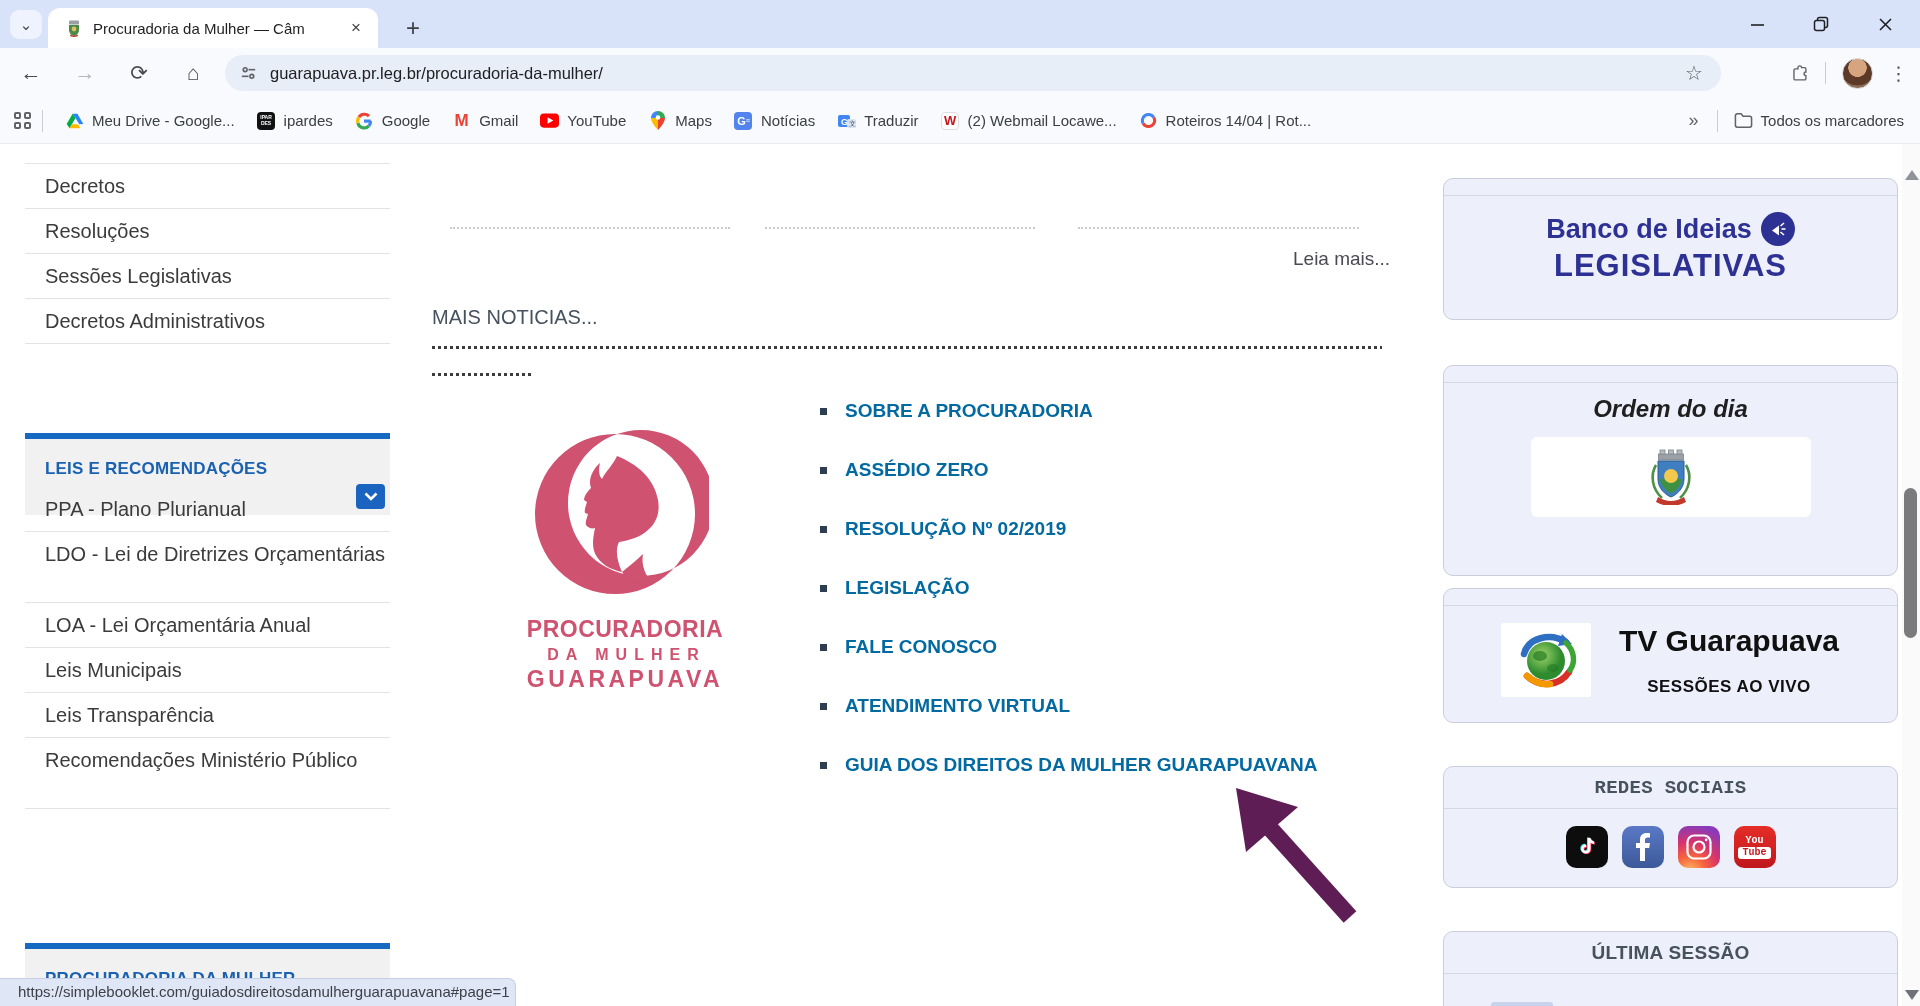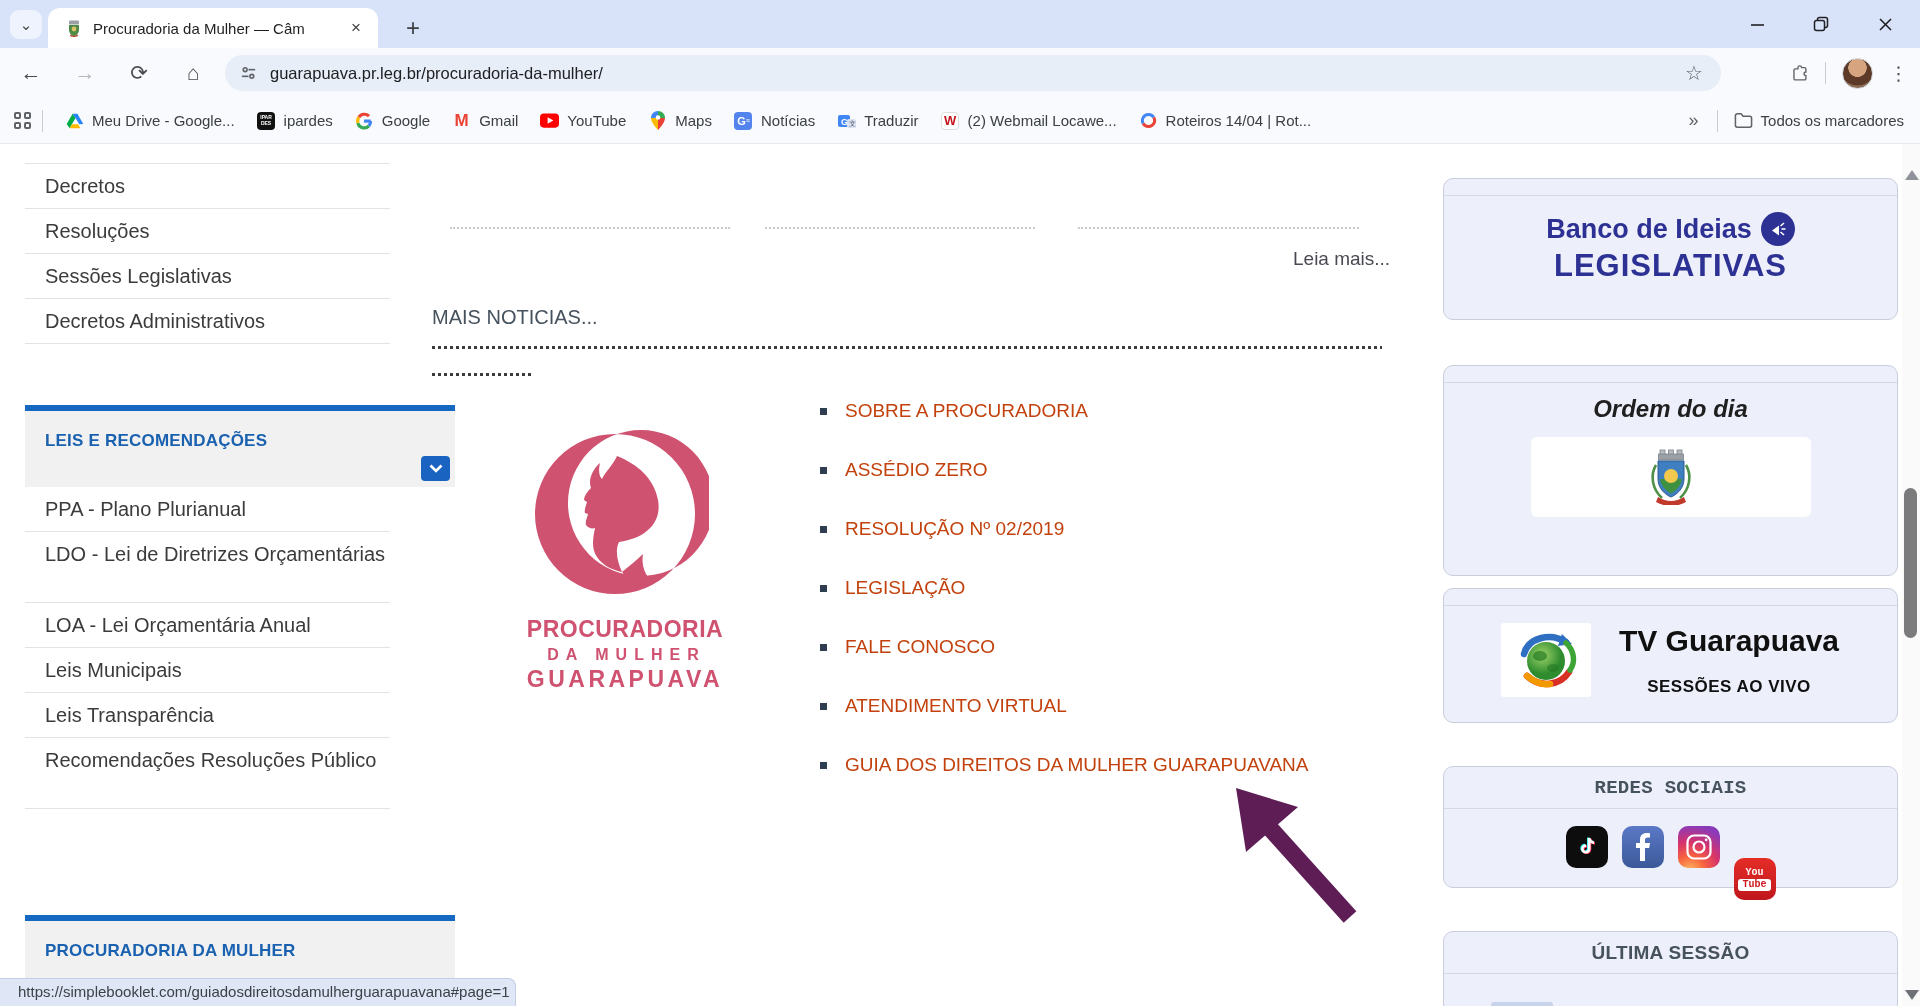--- a/index.html
+++ b/index.html
@@ -47,42 +47,42 @@
   .ovfl { font-size:18px; color:#5f6368; letter-spacing:2px; }
   .bicon { width:19px; height:19px; display:flex; align-items:center; justify-content:center; flex:0 0 auto; }
   .sq { border-radius:4px; display:flex; align-items:center; justify-content:center; }
 
   
   .snav { left:25px; width:365px; list-style:none; }
   .snav li { height:45px; padding:10px 0 0 20px; border-bottom:1px solid #e3e3e6; font-size:20px; color:#3b3b3b;
       line-height:25px; cursor:pointer; }
   .snav li.tall { height:71px; }
   .snav.topline { border-top:1px solid #e3e3e6; }
-  .sbox { left:25px; width:430px; background:#f1f1f2; border-top:6px solid #1569c0; }
+  .sbox { left:25px; width:365px; background:#f1f1f2; border-top:6px solid #1569c0;margin-top:28px; }
   .sbox .t { padding:20px 0 0 20px; font-size:17px; font-weight:bold; color:#1a61b0; letter-spacing:.2px; }
   .sbox .chev { position:absolute; right:5px; bottom:6px; width:29px; height:25px; background:#1b63c1; border-radius:4px;
       display:flex; align-items:center; justify-content:center; cursor:pointer; }
 
   .statusbar { left:0; top:978px; width:516px; height:38px; background:#dfe6f6; border:1px solid #c5cee4; border-left:none;
       border-bottom:none; border-radius:0 8px 0 0; font-size:15px; color:#3d4148; line-height:26px; padding-left:18px;
       z-index:9; white-space:nowrap; overflow:hidden; }
 
   
   .dotseg { border-bottom:2px dotted #cbcbcb; height:0; }
   .dashline { height:3px; background:repeating-linear-gradient(90deg,#3c3c3c 0 3px,transparent 3px 6px); }
   .leiamais { font-size:19px; color:#4a4a55; cursor:pointer; }
   .maisnot { font-size:20px; color:#46525e; }
   .logotext { text-align:center; color:#cf5270; width:240px; }
   .logotext .l1 { font-size:23px; font-weight:800; letter-spacing:.5px; }
   .logotext .l2 { font-size:16px; font-weight:700; letter-spacing:7px; margin:3px 0 2px 3px; }
   .logotext .l3 { font-size:23px; font-weight:800; letter-spacing:3.5px; }
   .pmenu { list-style:none; }
   .pmenu li { display:flex; align-items:center; margin-bottom:37px; cursor:pointer; }
   .pmenu .blt { width:7px; height:7px; background:#2e3d4f; margin-right:18px; flex:0 0 auto; }
-  .pmenu .txt { font-size:19px; font-weight:normal; color:#c2410c; white-space:nowrap; }
+  .pmenu .txt { font-size:19px; font-weight:bold; color:#0369a1; white-space:nowrap; }
 
   
   .card { left:1443px; width:455px; background:#edeffa; border:1px solid #c9cede; border-radius:10px; }
   .card .hdr17 { height:17px; border-bottom:1px solid #d5d9e6; }
   .card .hdr42 { height:42px; border-bottom:1px solid #d5d9e6; display:flex; align-items:center; justify-content:center;
       font-size:19px; font-weight:bold; color:#46525e; letter-spacing:.3px; }
   .banco-line1 { display:flex; align-items:center; justify-content:center; gap:9px; margin-top:16px; }
   .banco-line1 .bt { font-size:27px; font-weight:800; color:#2d3193;text-align:right; }
   .badge { width:34px; height:34px; border-radius:50%; background:#2d3193; display:flex; align-items:center; justify-content:center; }
   .banco-line2 { text-align:center; font-size:31px; font-weight:800; color:#2d3193; letter-spacing:1px; margin-top:2px; }
@@ -92,21 +92,21 @@
   .tvrow { display:flex; align-items:center; padding:17px 0 0 57px; }
   .tvlogo { width:90px; height:74px; background:#fff; border-radius:3px; display:flex; align-items:center; justify-content:center; }
   .tvtxt { flex:1; text-align:center; padding-right:30px; }
   .tvtxt .a { font-size:30px; font-weight:bold; color:#101010; }
   .tvtxt .b { font-size:17px; font-weight:bold; color:#101010; margin-top:19px; letter-spacing:.5px; }
   .socialrow { display:flex; justify-content:center; gap:14px; margin-top:17px; }
   .soc { width:42px; height:42px; border-radius:10px; display:flex; align-items:center; justify-content:center; cursor:pointer; }
   .soc.tiktok { background:#0d0d0d; }
   .soc.facebook { background:linear-gradient(180deg,#5b78c7,#3b5998); }
   .soc.instagram { background:radial-gradient(circle at 28% 110%, #fdc368 0%, #f8653d 28%, #d6336c 55%, #8a3ab9 85%); }
-  .soc.youtube { background:linear-gradient(180deg,#e52d27,#bf171d); flex-direction:column;margin-top:32px; }
+  .soc.youtube { background:linear-gradient(180deg,#e52d27,#bf171d); flex-direction:column; }
   .yt-you { color:#fff; font-weight:bold; font-size:10px; line-height:10px; }
   .yt-tube { background:#fff; color:#cc181e; font-weight:bold; font-size:10px; line-height:12px; border-radius:3px;
       padding:0 4px; margin-top:1px; }
   .ult-box { margin:28px 0 0 47px; width:62px; height:22px; background:#c7d4ec; border-radius:3px; }
 
   
   .sb-track { left:1902px; top:144px; width:18px; height:862px; background:#fafafa; }
   .tri-up { left:1905px; top:170px; width:0; height:0; border-left:7px solid transparent; border-right:7px solid transparent;
       border-bottom:10px solid #8f9399; }
   .sb-thumb { left:1904px; top:488px; width:13px; height:150px; background:#7b7b7d; border-radius:7px; }
@@ -324,21 +324,21 @@
       </svg>
   </div>
 </div>
 
 <ul class="abs snav" style="top:487px;">
   <li>PPA - Plano Plurianual</li>
   <li class="tall">LDO - Lei de Diretrizes Orçamentárias</li>
   <li>LOA - Lei Orçamentária Anual</li>
   <li>Leis Municipais</li>
   <li>Leis Transparência</li>
-  <li class="tall">Recomendações Resoluções Público</li>
+  <li class="tall">Recomendações Ministério Público</li>
 </ul>
 
 <div class="abs sbox" style="top:915px;height:91px;">
   <div class="t">PROCURADORIA DA MULHER</div>
   <div class="chev" style="bottom:-10px;">
     <svg width="14" height="9" viewBox="0 0 14 9" fill="none" stroke="#fff" stroke-width="2.6">
         <polyline points="1.5,1.5 7,7 12.5,1.5"></polyline>
       </svg>
   </div>
 </div>

